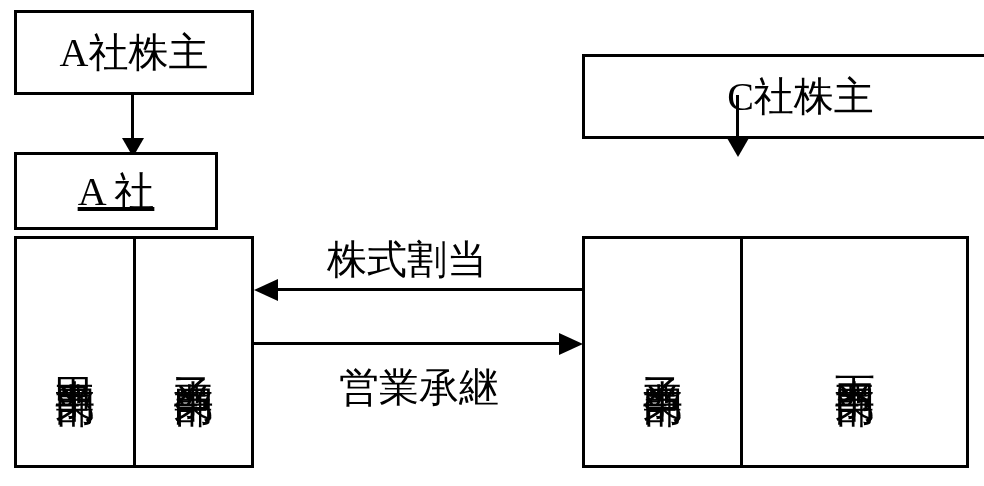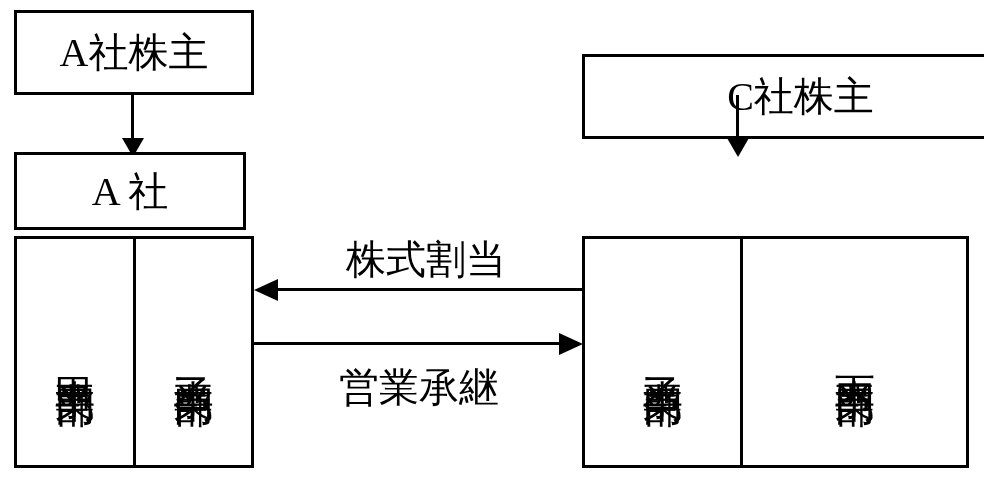--- a/index.html
+++ b/index.html
@@ -19,21 +19,21 @@
     background: #ffffff;
     display: flex;
     align-items: center;
     justify-content: center;
   }
   .h-label { font-size: 40px; white-space: nowrap; }
   
   #box-a-sh { left: 14px; top: 10px;  width: 240px; height: 85px; }
   #box-c-sh { left: 582px; top: 10px; width: 437px; height: 85px; margin-top: 44px; }
   
-  #box-a-hd { left: 14px;  top: 152px; width: 232px; height: 78px; }
+  #box-a-hd { left: 14px;  top: 152px; width: 204px; height: 78px; text-decoration: underline; }
   #box-c-hd { left: 582px; top: 152px; width: 387px; height: 78px; }
   
   #box-a-bd { left: 14px;  top: 236px; width: 240px; height: 232px; padding: 0; justify-content: stretch; }
   #box-c-bd { left: 582px; top: 236px; width: 387px; height: 232px; padding: 0; justify-content: stretch; }
   .cols { display: flex; width: 100%; height: 100%; }
   .cell {
     display: flex;
     align-items: center;
     justify-content: center;
     height: 100%;
@@ -78,21 +78,21 @@
     border-top: 11px solid transparent; border-bottom: 11px solid transparent;
     border-left: 24px solid #000000;
   }
   
   .arrow-label {
     position: absolute;
     font-size: 40px;
     text-align: center;
     white-space: nowrap;
   }
-  #label-stock { left: 261px; top: 232px; width: 330px; }
+  #label-stock { left: 242px; top: 232px; width: 330px; }
   #label-biz   { left: 234px; top: 362px; width: 370px; line-height: 51px; }
 </style>
 </head>
 <body>
 
 <div class="canvas">
 
   <div class="box" id="box-a-sh">
     <span class="h-label">A社株主</span>
   </div>

